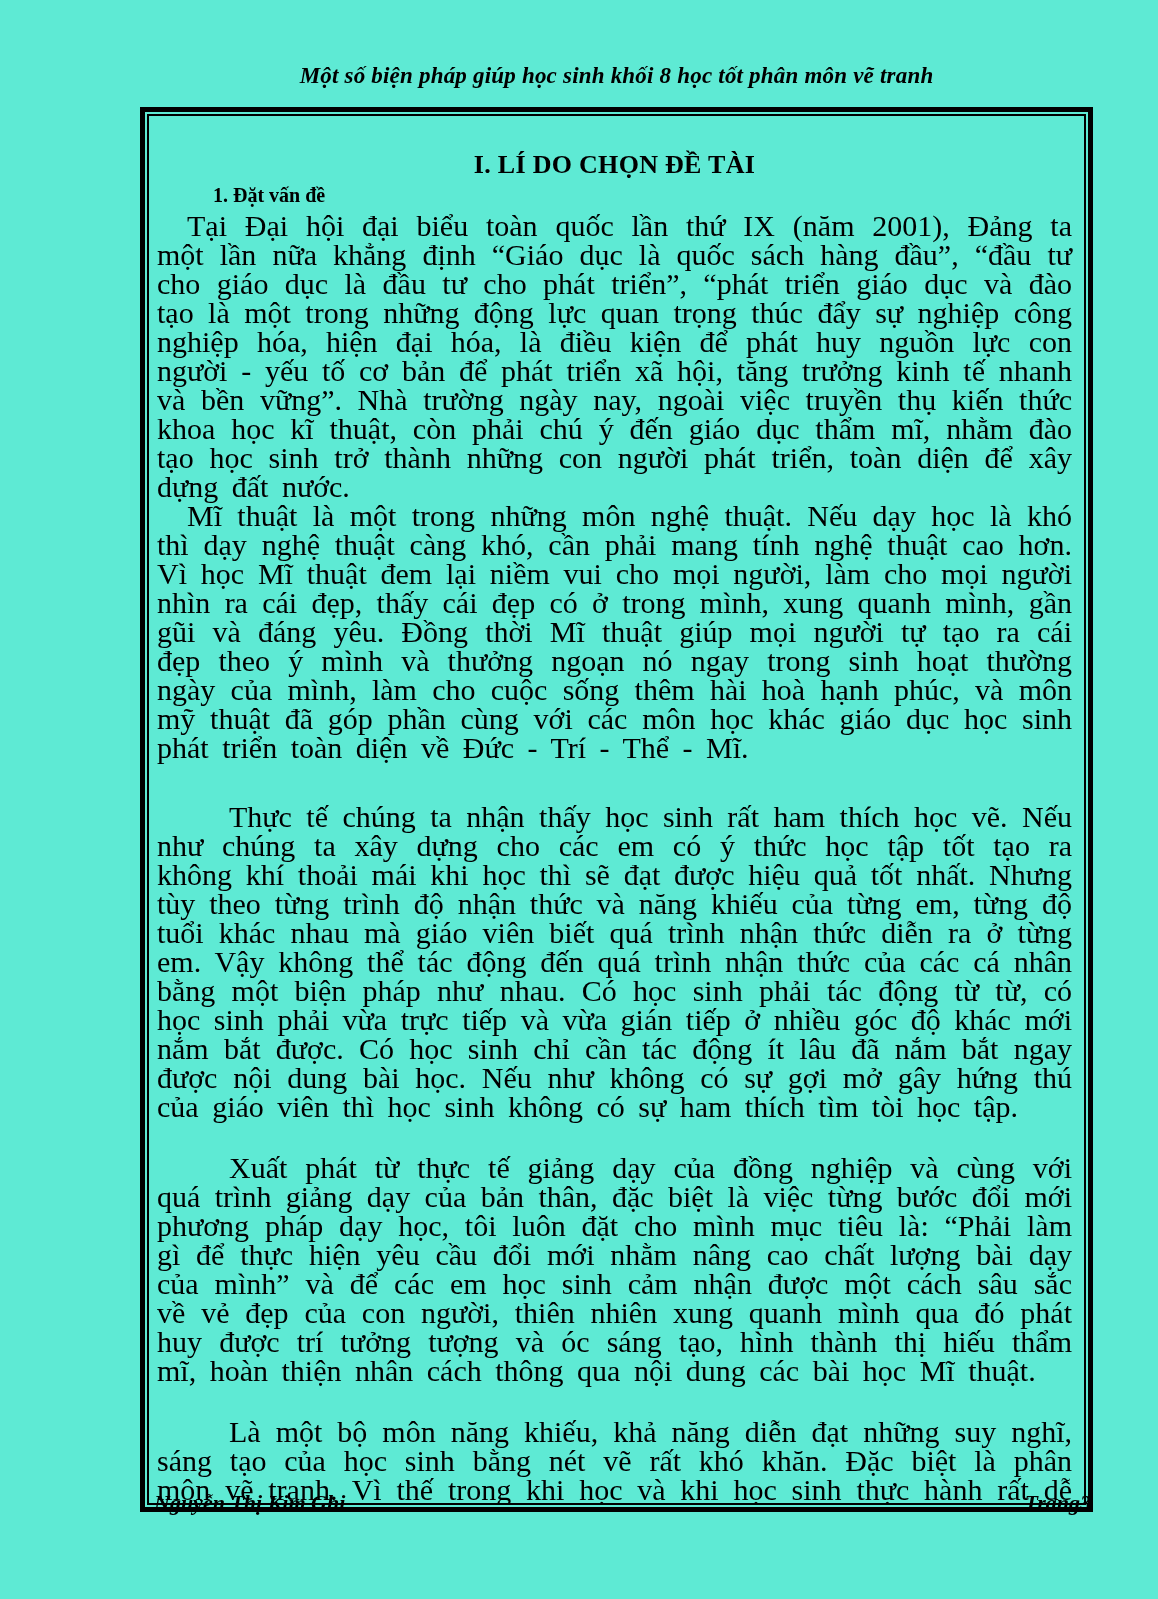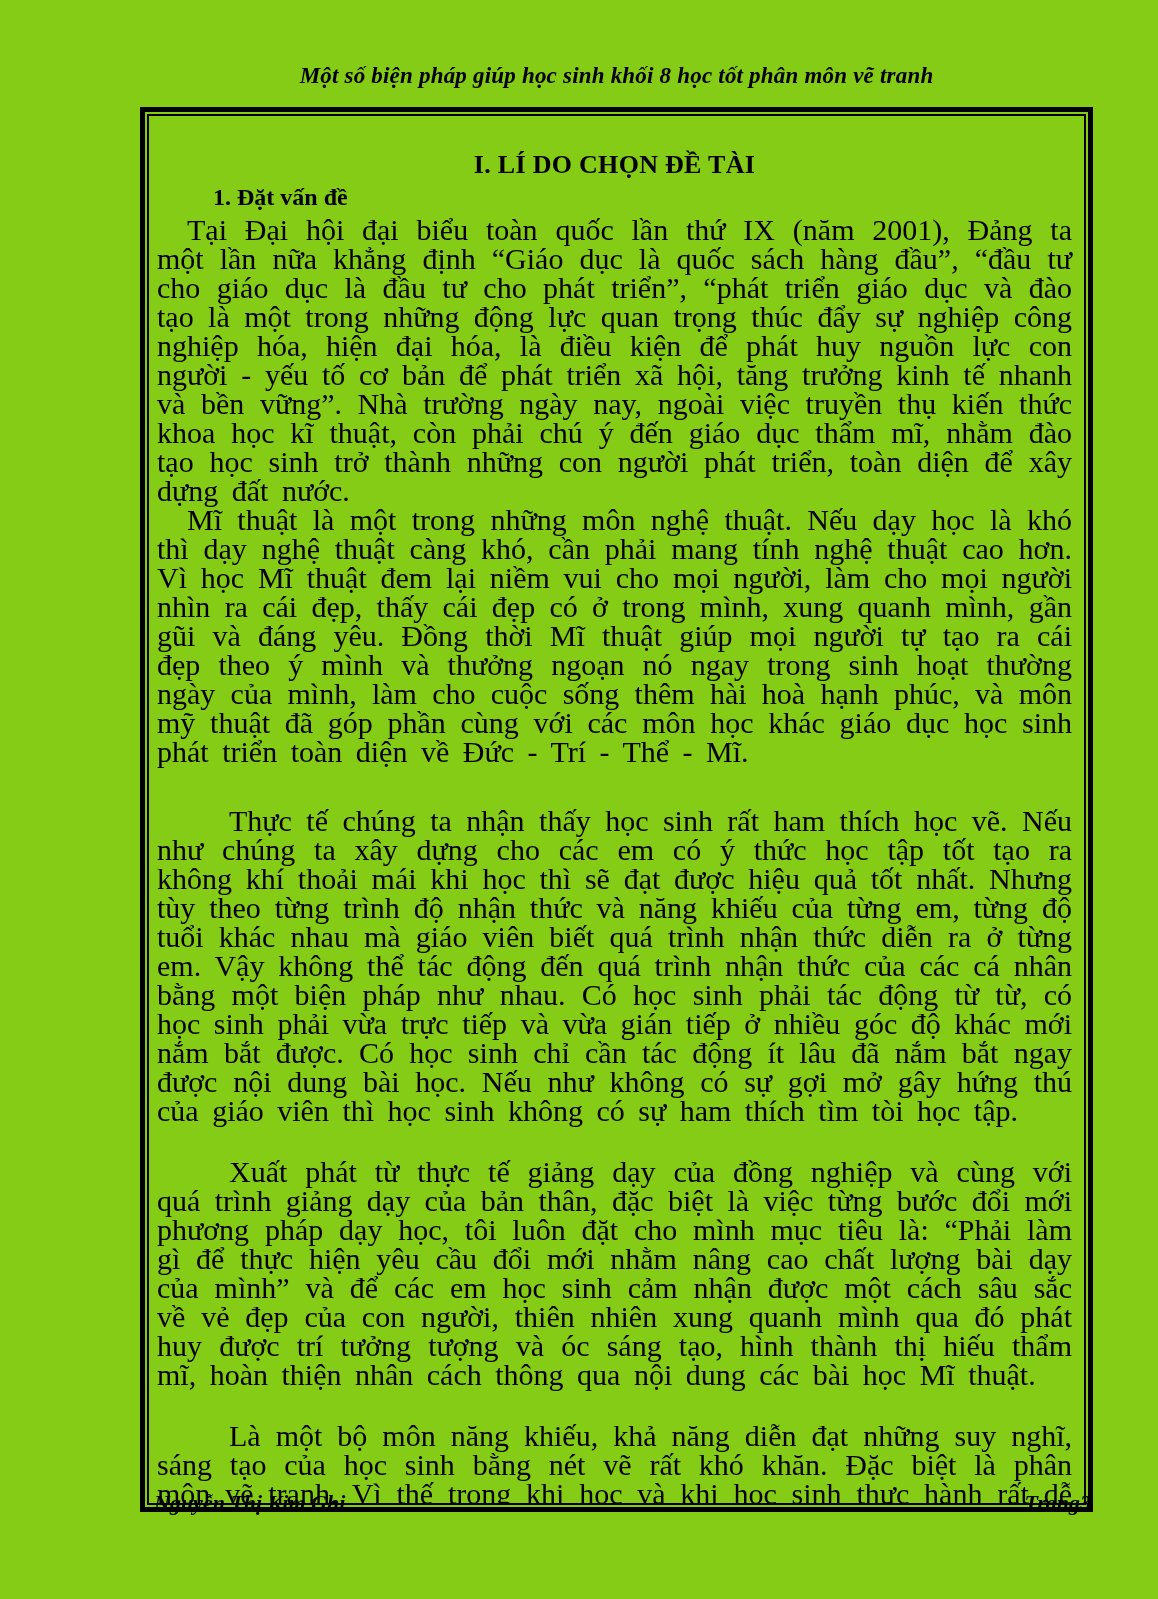--- a/index.html
+++ b/index.html
@@ -4,21 +4,21 @@
 <style>
   html, body {
     margin: 0;
     padding: 0;
     background: #ffffff;
   }
   .page {
     position: relative;
     width: 1158px;
     height: 1599px;
-    background: #84cc16;
+    background: #5eead4;
     color: #000000;
     font-family: "Liberation Serif", "DejaVu Serif", serif;
     overflow: hidden;
   }
   .running-head {
     position: absolute;
     top: 63px;
     left: 140px;
     width: 953px;
     text-align: center;
@@ -51,21 +51,21 @@
   }
   .section-title {
     margin: 24px 0 4px 0;
     text-align: center;
     font-size: 26px;
     font-weight: 700;
     letter-spacing: 0.3px;
   }
   .subsection-title {
     margin: 4px 0 4px 56px;
-    font-size: 24px;
+    font-size: 20px;
     font-weight: 700;
   }
   p.body {
     margin: 0;
     font-size: 30px;
     line-height: 29px;
     text-align: justify;
     word-spacing: 6px;
   }
   p.indent-sm { text-indent: 30px; }

